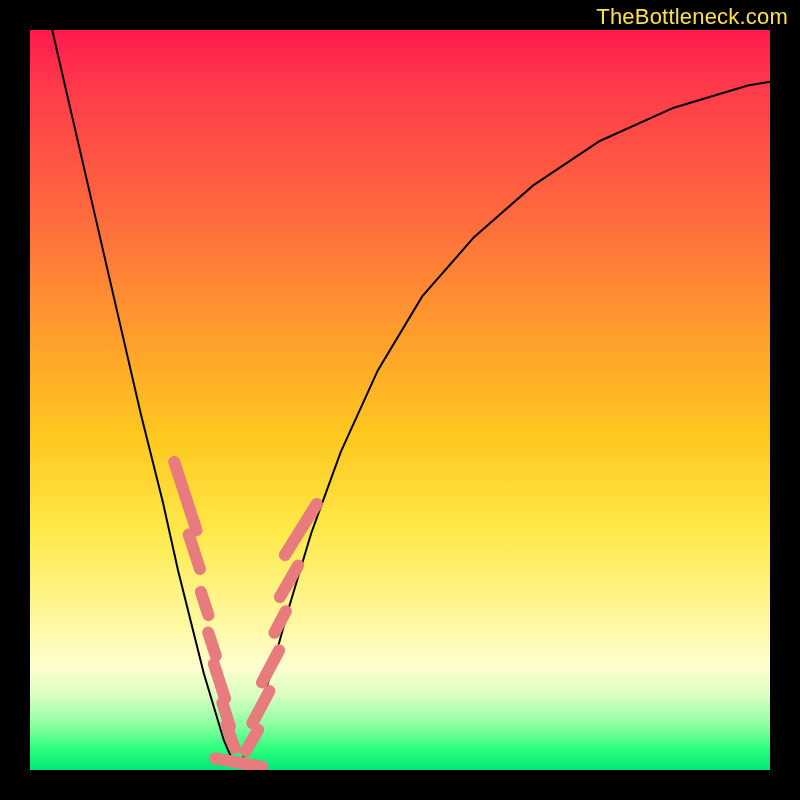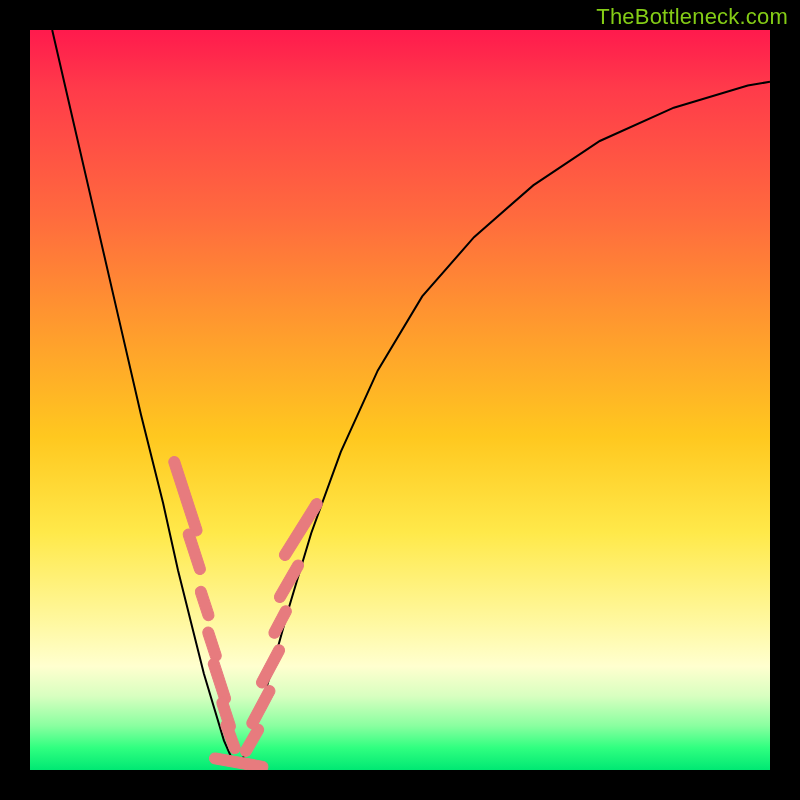--- a/index.html
+++ b/index.html
@@ -45,21 +45,21 @@
     );
   }
   svg.curves {
     position: absolute;
     inset: 0;
   }
   .watermark {
     position: absolute;
     top: 4px;
     right: 12px;
-    color: #84cc16;
+    color: #fde047;
     font-size: 22px;
     letter-spacing: 0.2px;
     user-select: none;
   }
 </style>
 </head>
 <body>
 
 <div class="frame">
 

